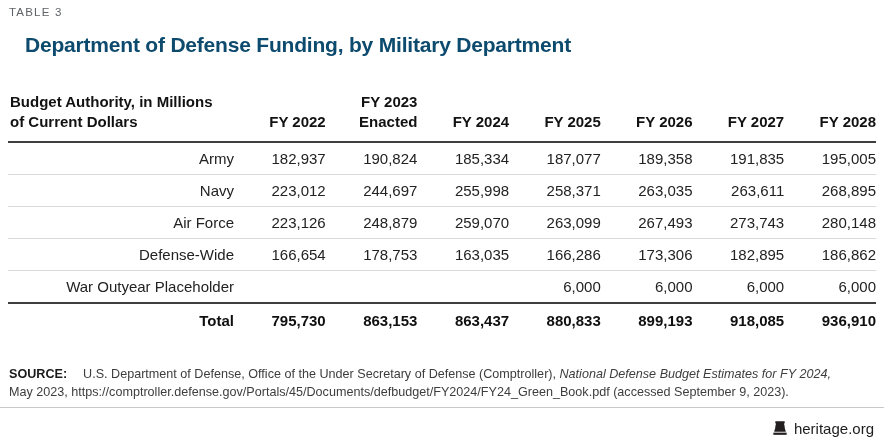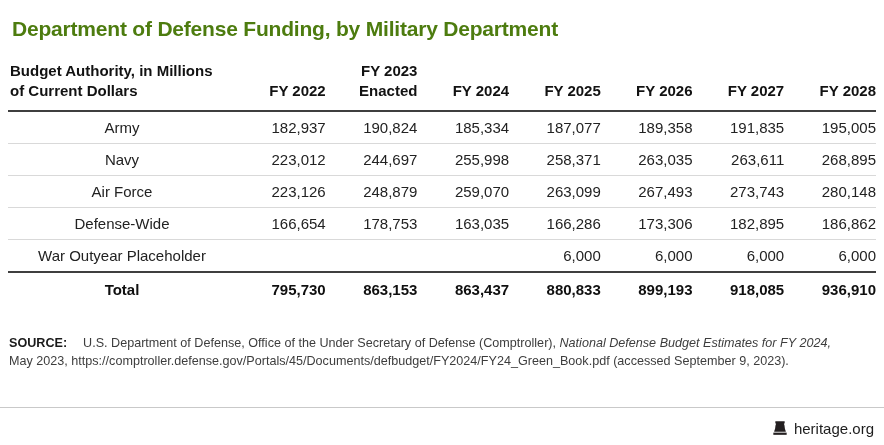--- a/index.html
+++ b/index.html
@@ -6,41 +6,41 @@
   body{
     width:884px;height:445px;position:relative;overflow:hidden;
     font-family:"Liberation Sans","DejaVu Sans",sans-serif;
     color:#1a1a1a;-webkit-font-smoothing:antialiased;
   }
   .page{padding:2px 8px 0 8px;}
   .table-label{
     font-size:11.5px;letter-spacing:1.2px;color:#5f6266;margin:4px 0 0 1px;
   }
   .title{
-    font-size:21px;font-weight:700;letter-spacing:-0.2px;color:#4d7c0f;
-    margin:15px 0 0 4px;
+    font-size:21px;font-weight:700;letter-spacing:-0.2px;color:#0c4a6e;
+    margin:15px 0 0 17px;
   }
   table.funding{
-    width:100%;border-collapse:collapse;margin-top:20px;table-layout:fixed;
+    width:100%;border-collapse:collapse;margin-top:35px;table-layout:fixed;
   }
   table.funding col.c-label{width:226px;}
   table.funding col.c-num{width:auto;}
   thead th{
     font-size:15px;font-weight:700;color:#121212;text-align:right;
     vertical-align:bottom;padding:0 0 9px 8px;line-height:20px;
     border-bottom:2px solid #3f3f3f;
   }
   thead th.first{text-align:left;padding-left:2px;}
   thead th.first .wrap{display:inline-block;max-width:205px;}
   thead th.enacted .wrap{display:inline-block;width:66px;}
   tbody td{
     font-size:15px;color:#222;text-align:right;white-space:nowrap;
     padding:7px 0 7px 8px;border-bottom:1px solid #d9d9d9;
   }
-  tbody td.row-label{text-align:center;padding-left:2px;}
+  tbody td.row-label{text-align:right;padding-left:2px;}
   tr.war td{border-bottom:2px solid #3f3f3f;}
   tr.total td{
     font-weight:700;color:#0f0f0f;border-bottom:none;padding-top:8px;
   }
   .source{
     margin:29px 0 0 1px;font-size:12.6px;line-height:18px;color:#3d3d3d;
     max-width:872px;
   }
   .source .src-label{font-weight:700;color:#1a1a1a;margin-right:16px;}
   .source .italic{font-style:italic;}
@@ -50,20 +50,21 @@
     display:flex;justify-content:flex-end;align-items:center;
     padding:12px 10px 8px 0;gap:6px;
   }
   .brand-text{font-size:15px;color:#1d1d1d;}
   .bell{display:block;}
 </style>
 </head>
 <body>
 
 <div class="page">
+  <div class="table-label">TABLE 3</div>
   <h1 class="title">Department of Defense Funding, by Military Department</h1>
 
   <table class="funding">
     <colgroup>
       <col class="c-label">
         <col class="c-num">
         <col class="c-num">
         <col class="c-num">
       <col class="c-num">
         <col class="c-num">

